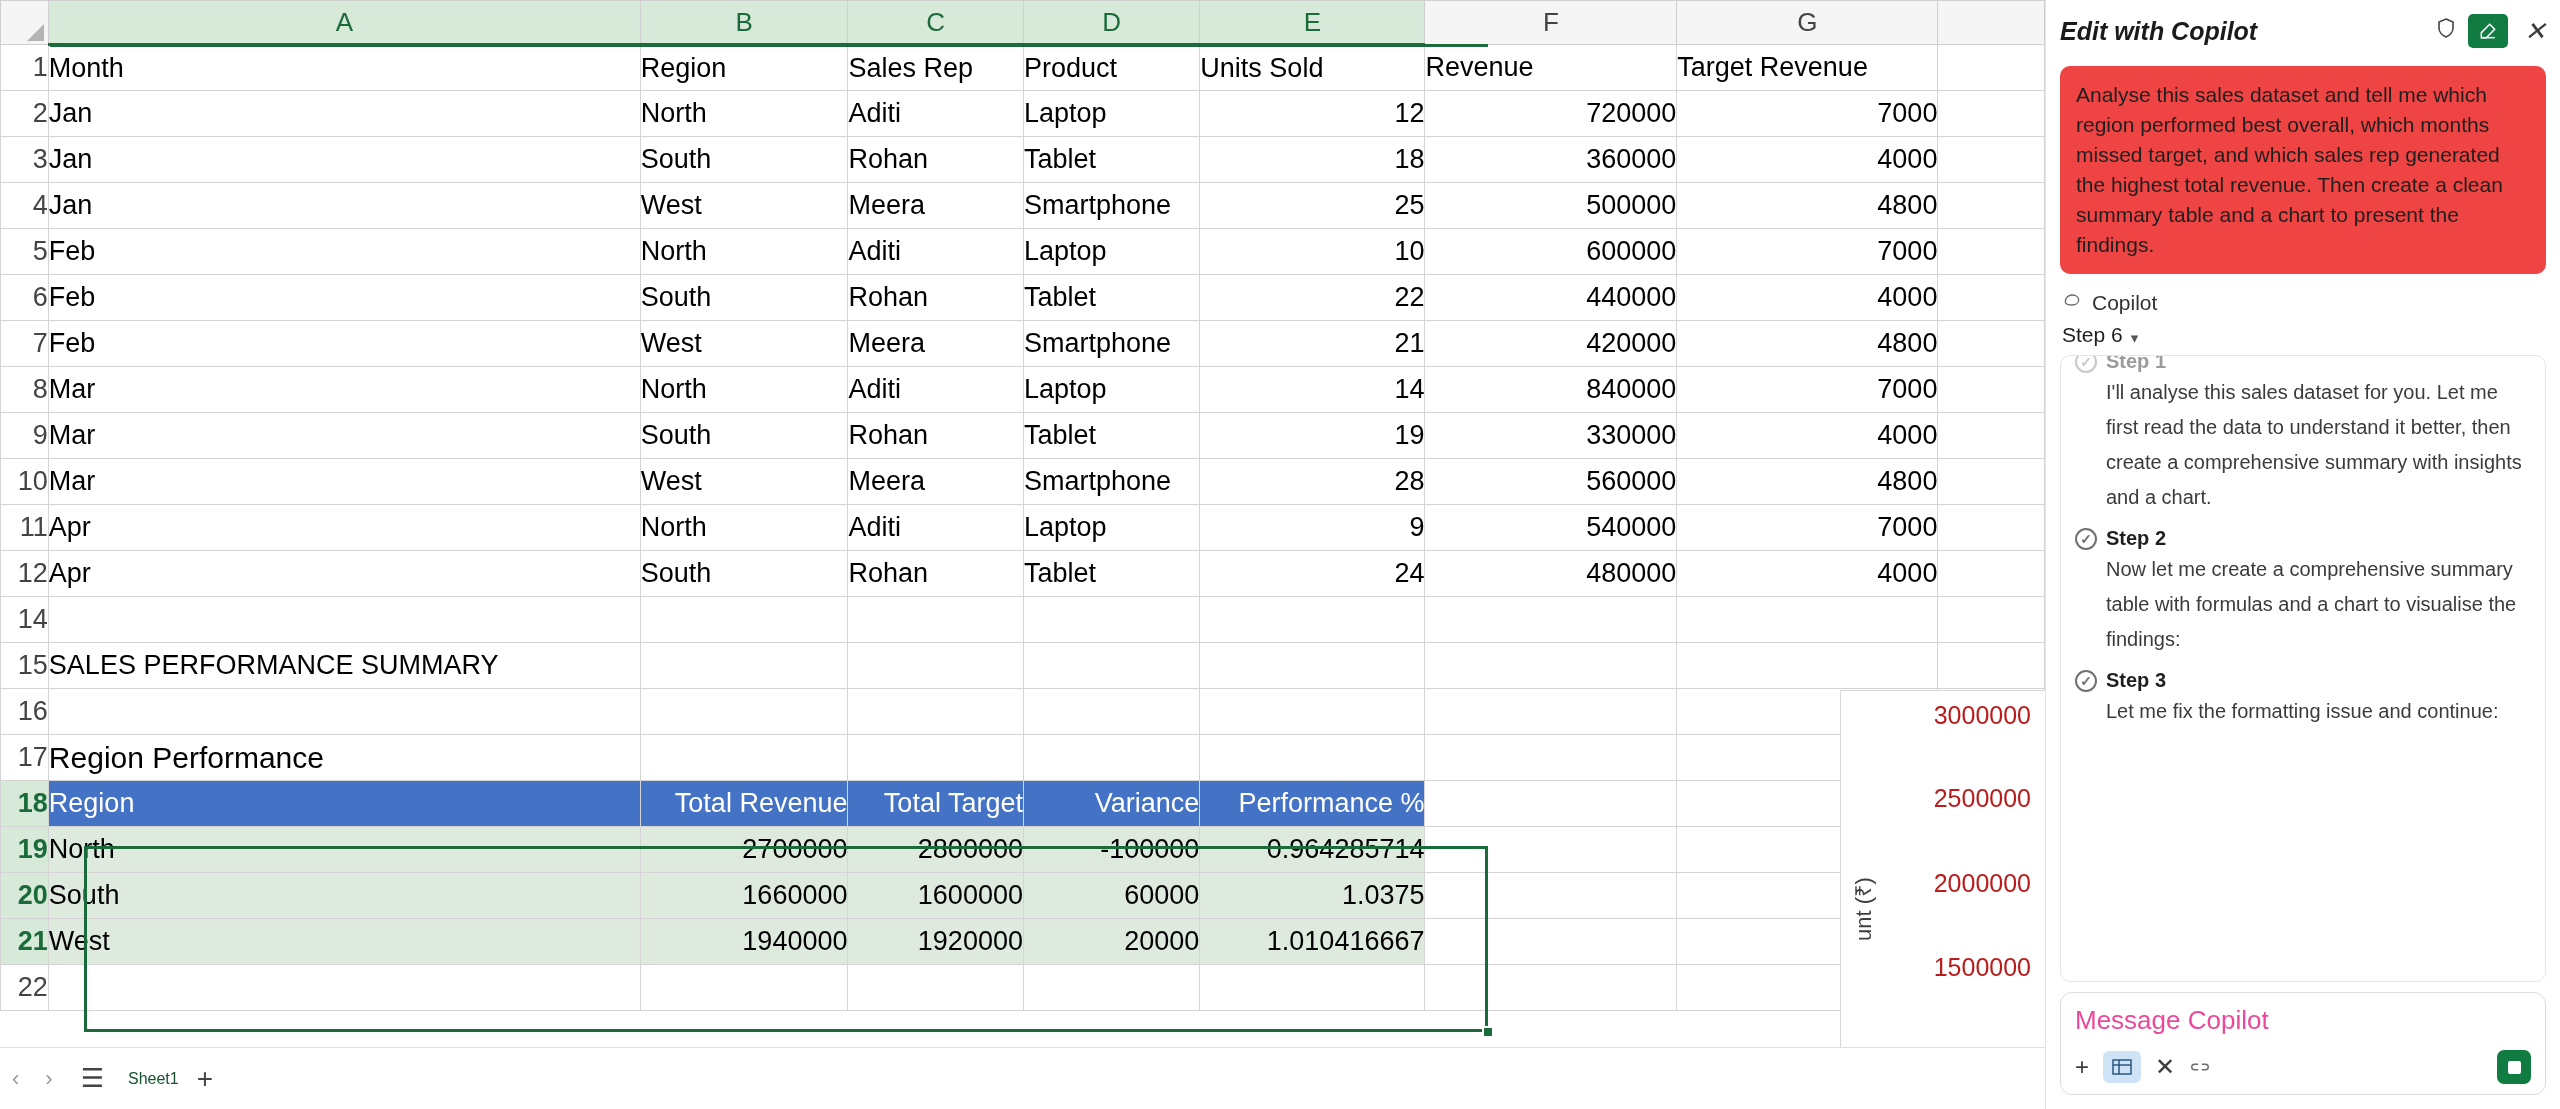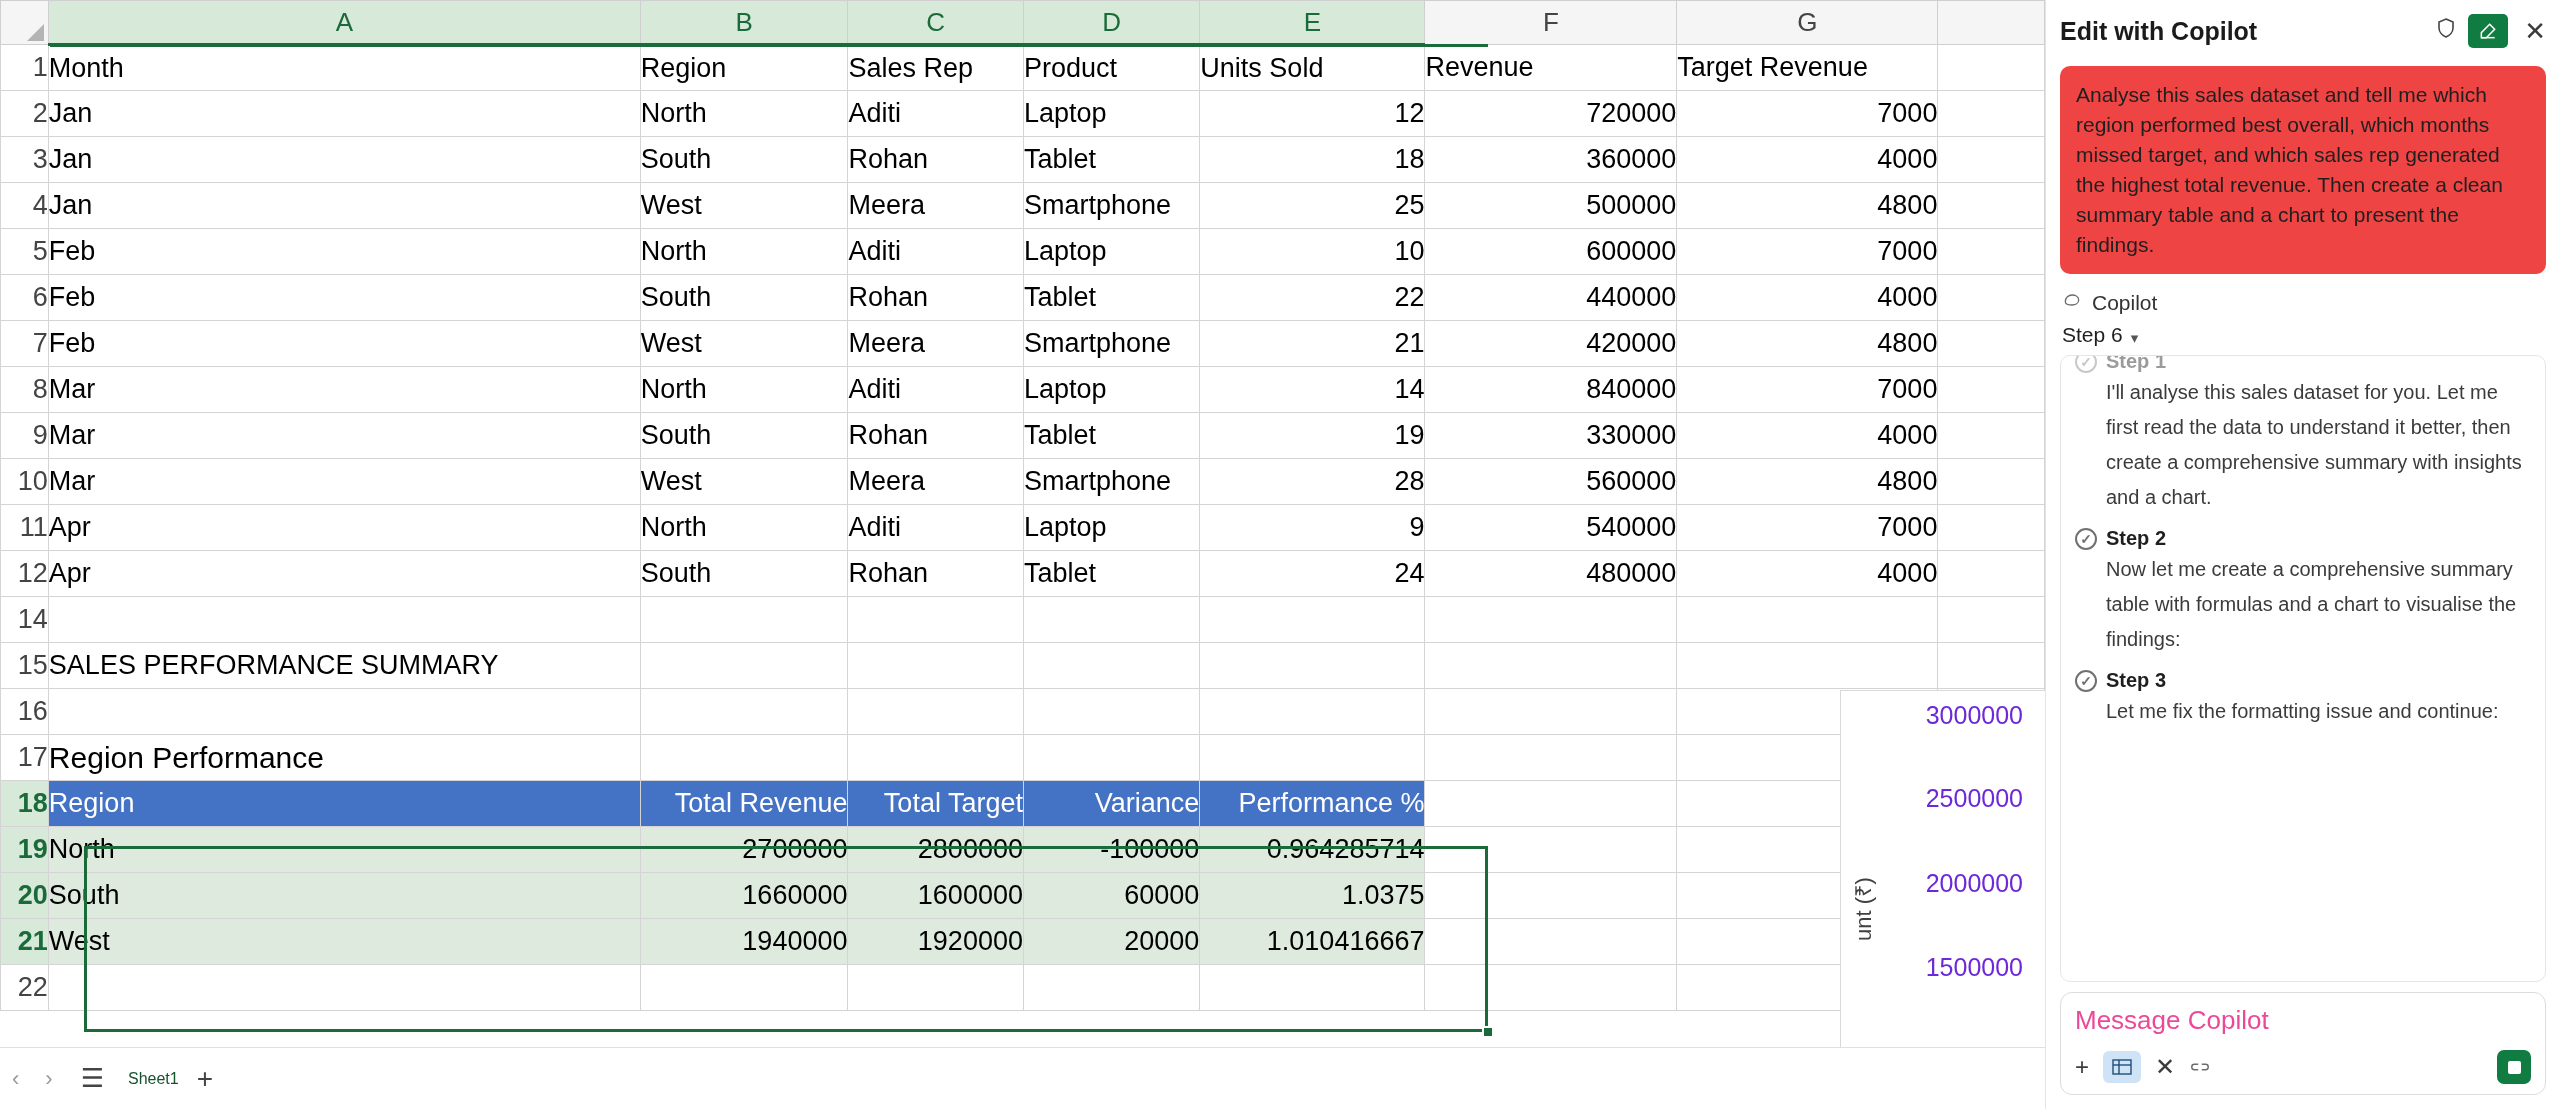--- a/index.html
+++ b/index.html
@@ -148,23 +148,23 @@
     top: 690px;
     width: 205px;
     height: 390px;
     background: #ffffff;
     border-left: 1px solid #d9d9d9;
     border-top: 1px solid #d9d9d9;
     overflow: hidden;
   }
   .chart-frag .ytick {
     position: absolute;
-    right: 22px;
+    right: 14px;
     font-size: 25px;
-    color: #6d28d9;
+    color: #b91c1c;
     white-space: nowrap;
     text-align: right;
   }
   .chart-frag .ylabel {
     position: absolute;
     left: 6px;
     top: 250px;
     font-size: 22px;
     color: #404040;
     transform: rotate(-90deg);
@@ -200,20 +200,21 @@
     position: relative;
     display: flex;
     flex-direction: column;
   }
   .cp-header {
     height: 62px;
     display: flex;
     align-items: center;
     padding: 0 14px;
     gap: 10px;
+    font-style: italic;
   }
   .cp-title {
     font-size: 25px;
     color: #1b1b1b;
     font-weight: 600;
     flex: 1;
   }
   .cp-shield { color: #444; font-size: 22px; }
   .cp-greenbtn {
     width: 40px; height: 34px;

